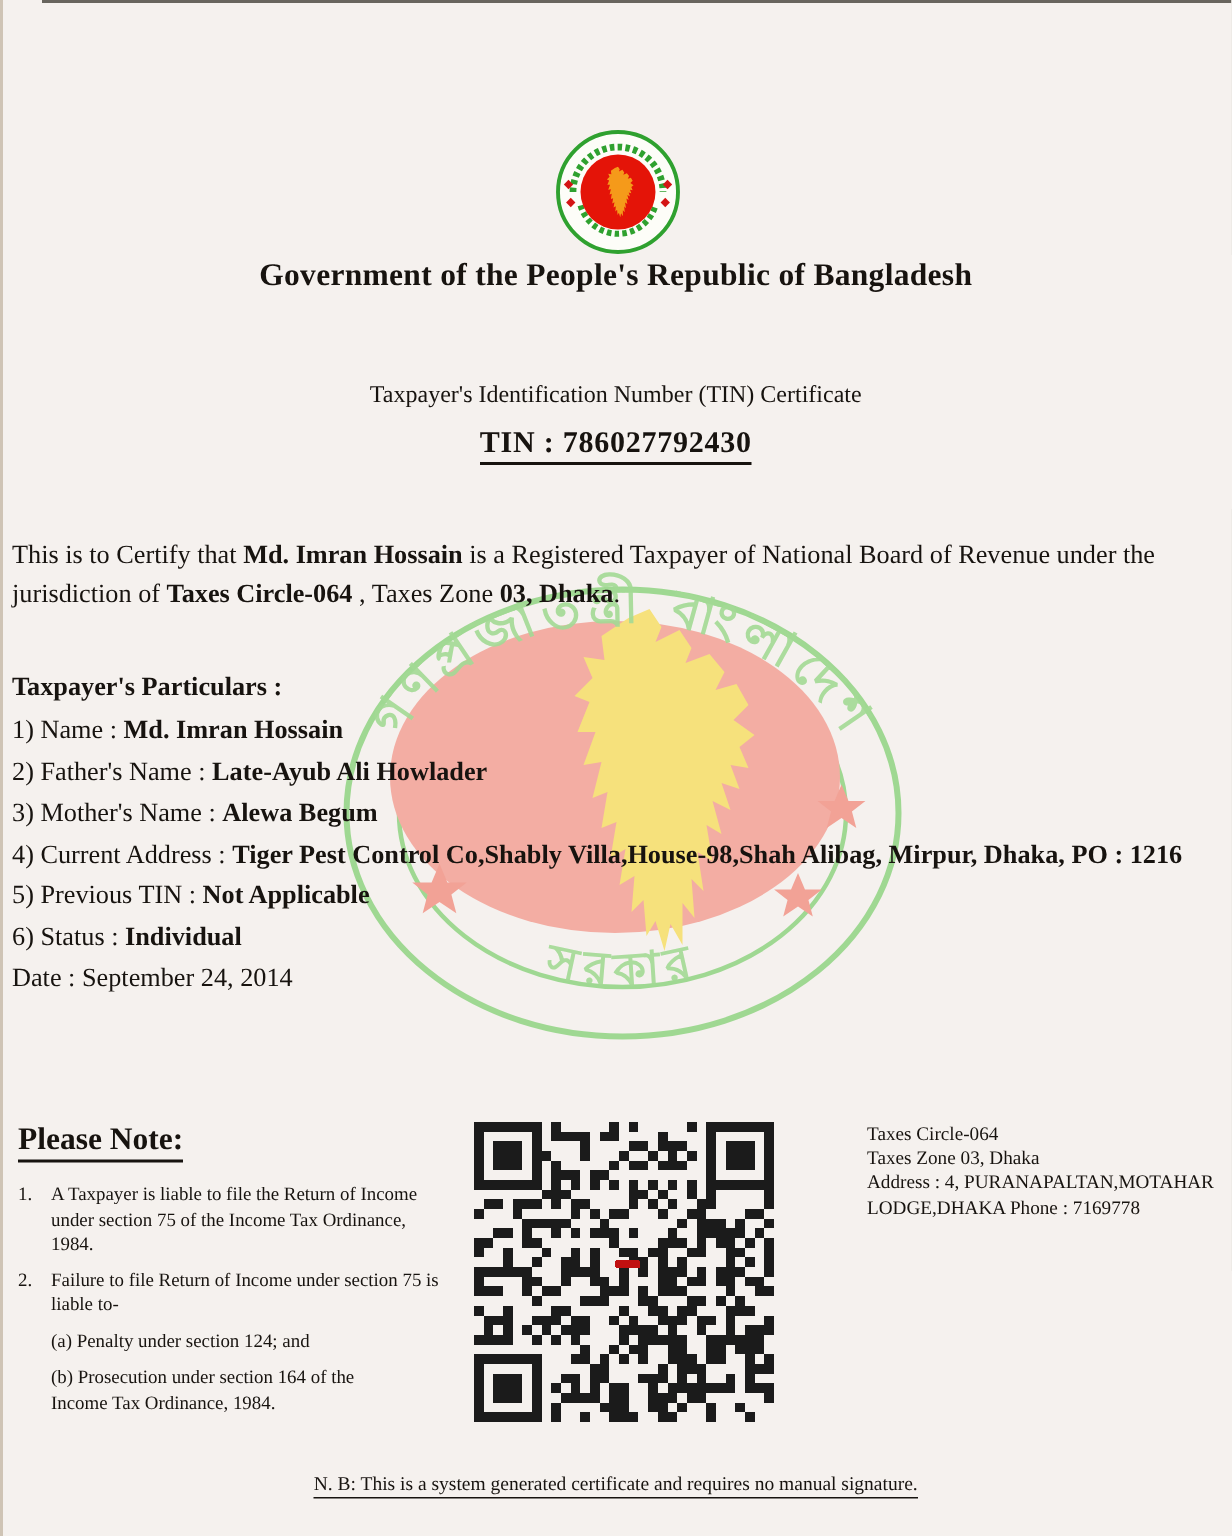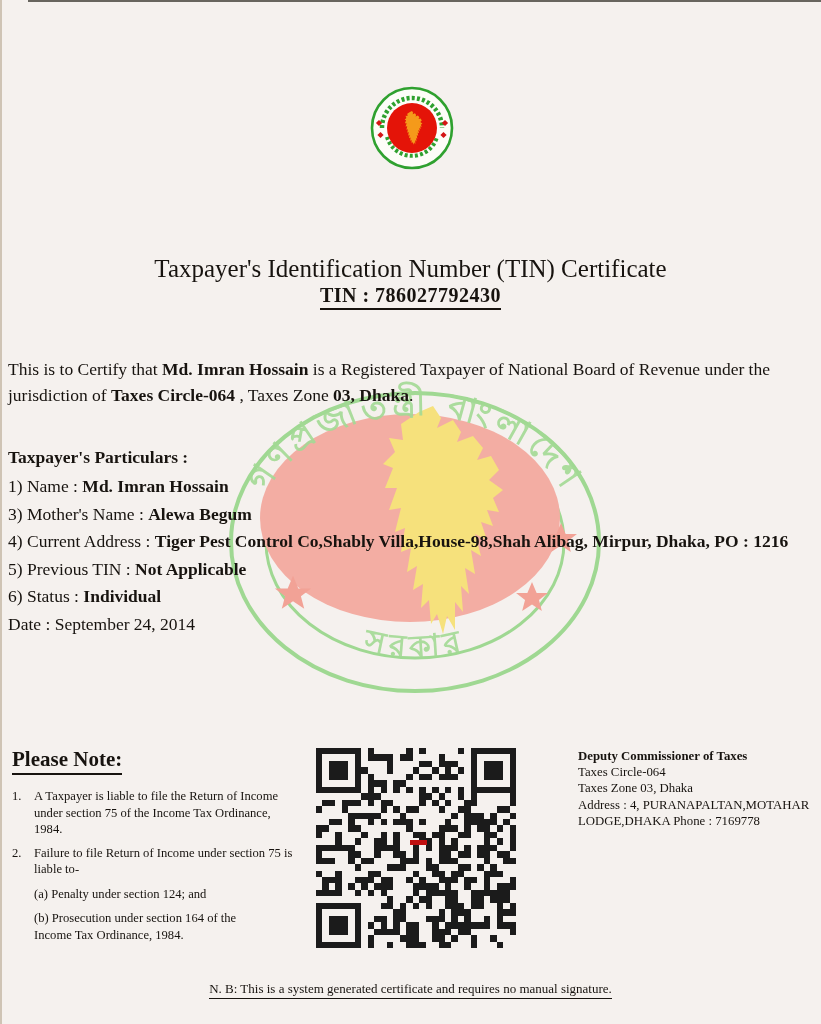--- a/index.html
+++ b/index.html
@@ -15,21 +15,21 @@
   .layer{position:absolute;left:0;top:0;width:821px;height:1024px;}
   .watermark{z-index:1;}
   .content{z-index:2;}
 
   
   .emblem{position:absolute;left:369px;top:85px;width:86px;height:86px;}
 
   .center-line{position:absolute;left:0;width:100%;text-align:center;}
   .gov-title{top:171px;font-size:21px;font-weight:bold;letter-spacing:.2px;}
   .board-title{top:201px;font-size:21px;font-weight:bold;}
-  .cert-title{top:255px;font-size:25px;}
+  .cert-title{top:255px;font-size:16px;}
   .tin-line{top:284px;font-size:20px;font-weight:bold;}
   .tin-line span{display:inline-block;border-bottom:2.5px solid #17130f;padding-bottom:1px;letter-spacing:.5px;}
 
   .certify-par{position:absolute;left:8px;top:356px;width:806px;font-size:17.5px;line-height:26px;}
   .b{font-weight:bold;}
 
   .particulars{position:absolute;left:8px;top:447px;width:792px;font-size:17.5px;}
   .particulars .heading{font-weight:bold;margin-bottom:5px;}
   .particulars .row{line-height:27.5px;}
   .particulars .row .val{font-weight:bold;}
@@ -91,28 +91,30 @@
       <path d="M 13 43 A 30 30 0 0 1 73 43" fill="none" stroke-width="4.5" stroke-dasharray="3 2.2" stroke="#2fa12f"></path>
       <path d="M 18 52 A 26 26 0 0 0 68 52" fill="none" stroke-width="4" stroke-dasharray="3 2.2" stroke="#2fa12f"></path>
       <rect x="-2.2" y="-2.2" width="4.4" height="4.4" transform="translate(10,38) rotate(45)" fill="#d41515"></rect>
       <rect x="-2.2" y="-2.2" width="4.4" height="4.4" transform="translate(11.5,50) rotate(45)" fill="#d41515"></rect>
       <rect x="-2.2" y="-2.2" width="4.4" height="4.4" transform="translate(76,38) rotate(45)" fill="#d41515"></rect>
       <rect x="-2.2" y="-2.2" width="4.4" height="4.4" transform="translate(74.5,50) rotate(45)" fill="#d41515"></rect>
       <circle cx="43" cy="43" r="25" fill="#e41408"></circle>
       <use href="#bd-map" transform="translate(28.5,25.5) scale(0.148)" fill="#f59a1a"></use>
     </svg>
 
+    <div class="center-line gov-title">Government of the People's Republic of Bangladesh</div>
     <div class="center-line cert-title">Taxpayer's Identification Number (TIN) Certificate</div>
     <div class="center-line tin-line"><span>TIN : 786027792430</span></div>
 
     <div class="certify-par"><span>This is to Certify that </span><span class="b">Md. Imran Hossain</span><span> is a Registered Taxpayer of National Board of Revenue under the jurisdiction of </span><span class="b">Taxes Circle-064</span><span> , Taxes Zone </span><span class="b">03, Dhaka</span><span>.</span></div>
 
     <div class="particulars">
       <div class="heading">Taxpayer's Particulars :</div>
       <div class="row"><span>1) Name : </span><span class="val">Md. Imran Hossain</span></div>
+      <div class="row"><span>2) Father's Name : </span><span class="val">Late-Ayub Ali Howlader</span></div>
       <div class="row"><span>3) Mother's Name : </span><span class="val">Alewa Begum</span></div>
       <div class="row"><span>4) Current Address : </span><span class="val">Tiger Pest Control Co,Shably Villa,House-98,Shah Alibag, Mirpur, Dhaka, PO : 1216</span></div>
       <div class="row"><span>5) Previous TIN : </span><span class="val">Not Applicable</span></div>
       <div class="row"><span>6) Status : </span><span class="val">Individual</span></div>
       <div class="date-row">Date : September 24, 2014</div>
     </div>
 
     <div class="please-note">
       <div><span class="heading">Please Note:</span></div>
       <div class="note-item">
@@ -585,21 +587,20 @@
           <rect x="103.20" y="193.50" width="6.45" height="6.45" fill="#1b1b1b"></rect>
           <rect x="122.55" y="193.50" width="6.45" height="6.45" fill="#1b1b1b"></rect>
           <rect x="129.00" y="193.50" width="6.45" height="6.45" fill="#1b1b1b"></rect>
           <rect x="154.80" y="193.50" width="6.45" height="6.45" fill="#1b1b1b"></rect>
           <rect x="180.60" y="193.50" width="6.45" height="6.45" fill="#1b1b1b"></rect>
           <rect x="94.17" y="92.23500000000001" width="16.77" height="5.16" fill="#c01010" rx="1"></rect>
         </svg>
     </div>
 
     <div class="officer">
-      <div class="title">Deputy Commissioner of Taxes</div>
       <div>Taxes Circle-064</div>
       <div>Taxes Zone 03, Dhaka</div>
       <div>Address : 4, PURANAPALTAN,MOTAHAR</div>
       <div>LODGE,DHAKA Phone : 7169778</div>
     </div>
 
     <div class="center-line footer-note"><span>N. B: This is a system generated certificate and requires no manual signature.</span></div>
 
   </div>
 </div>

